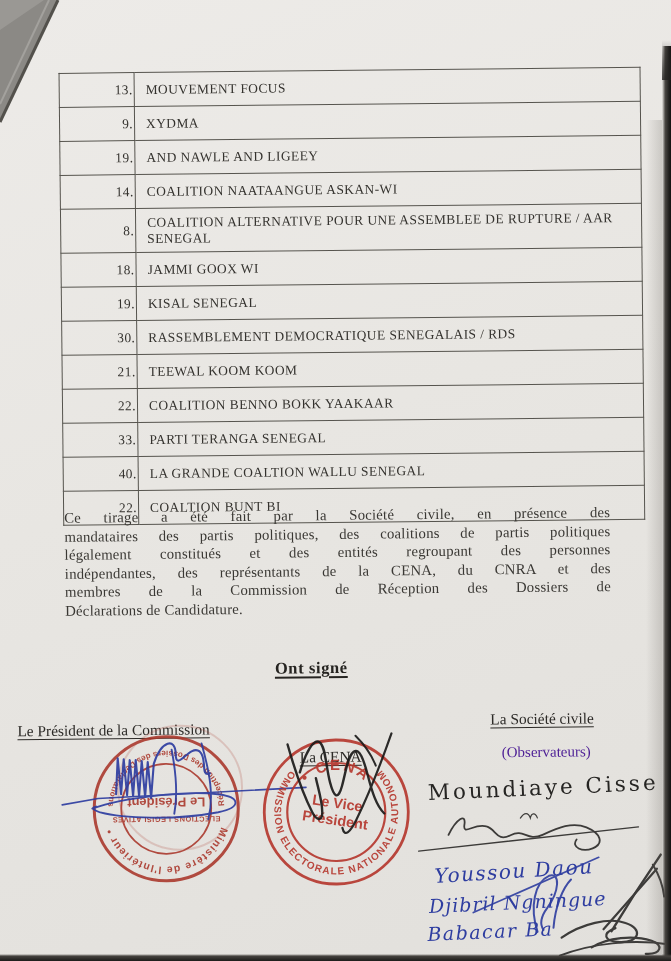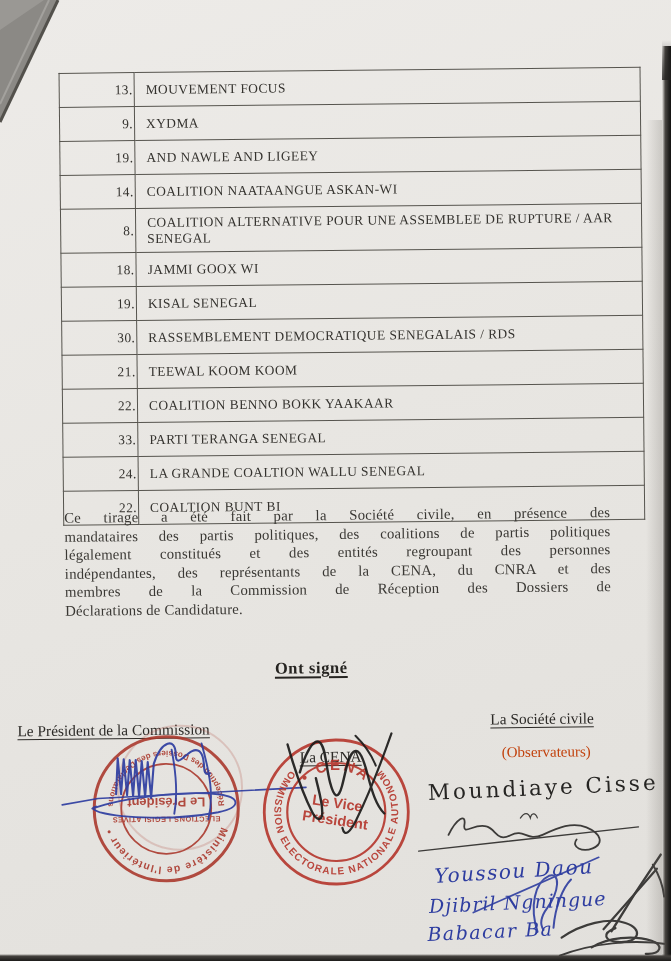--- a/index.html
+++ b/index.html
@@ -36,21 +36,21 @@
 
   .signed-heading{position:absolute;left:36px;top:658px;width:545px;text-align:center;
     font-weight:bold;font-size:16.5px;letter-spacing:.6px;text-decoration:underline;
     text-decoration-thickness:1.5px;text-underline-offset:3px;color:#262421;}
 
   .sig-label{position:absolute;font-size:15.4px;color:#2c2a27;
     text-decoration:underline;text-decoration-thickness:1.3px;text-underline-offset:3px;}
   .lab-president{left:14px;top:719px;}
   .lab-cena{left:296px;top:748px;}
   .lab-civil{left:487px;top:712px;}
-  .lab-observers{position:absolute;left:498px;top:746px;font-size:15px;color:#c2410c;}
+  .lab-observers{position:absolute;left:498px;top:746px;font-size:15px;color:#4c1d95;}
 
   .ink-svg{position:absolute;left:0;top:0;pointer-events:none;}
   .corner-svg{position:absolute;left:0;top:0;}
 </style>
 </head>
 <body>
 
 <div class="tilt">
 
   <table class="parties">
@@ -93,21 +93,21 @@
         </tr>
       <tr>
           <td class="num">22.</td>
           <td class="pname">COALITION BENNO BOKK YAAKAAR</td>
         </tr>
       <tr>
           <td class="num">33.</td>
           <td class="pname">PARTI TERANGA SENEGAL</td>
         </tr>
       <tr>
-          <td class="num">24.</td>
+          <td class="num">40.</td>
           <td class="pname">LA GRANDE COALTION WALLU SENEGAL</td>
         </tr>
       <tr>
           <td class="num">22.</td>
           <td class="pname">COALTION BUNT BI</td>
         </tr>
     </tbody>
   </table>
 
   <div class="para">

